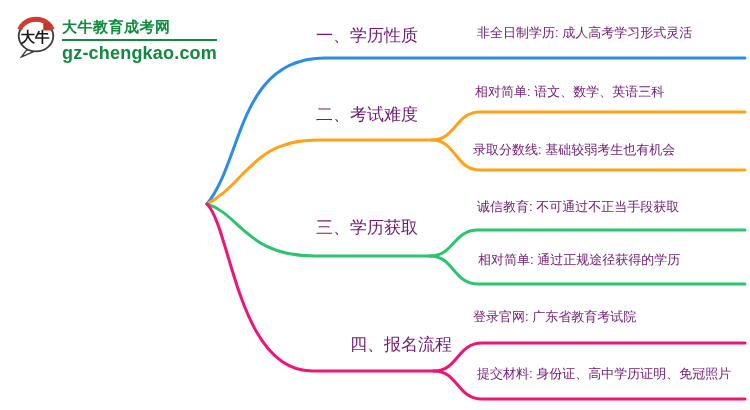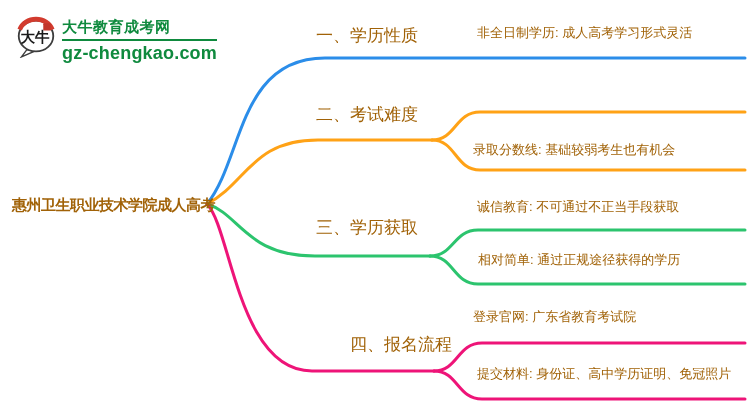--- a/index.html
+++ b/index.html
@@ -2,21 +2,21 @@
 <html><head>
 <meta charset="utf-8">
 <style>
   html,body{margin:0;padding:0;}
   body{
     width:750px;height:410px;background:#ffffff;position:relative;overflow:hidden;
     font-family:"Liberation Sans","DejaVu Sans",sans-serif;
   }
   .canvas{position:absolute;left:0;top:0;width:636px;height:410px;}
   svg.links{position:absolute;left:0;top:0;}
-  .node{position:absolute;color:#a16207;white-space:nowrap;line-height:22px;}
+  .node{position:absolute;color:#701a75;white-space:nowrap;line-height:22px;}
   .root-label{left:12px;top:194px;font-size:15px;font-weight:600;letter-spacing:-0.5px;}
   .branch-label{font-size:17px;}
   .leaf-label{font-size:13px;}
   .b1{left:316px;top:25px;}
   .b2{left:316px;top:104px;}
   .b3{left:316px;top:217px;}
   .b4{left:318px;top:334px;margin-left:32px;}
   .l1a{left:477px;top:22px;}
   .l2a{left:475px;top:81px;}
   .l2b{left:473px;top:139px;}
@@ -65,27 +65,27 @@
       <rect x="30" y="10" width="8" height="8" rx="1" fill="#c2362b"></rect>
       <text x="21" y="31" text-anchor="middle" font-size="16" font-weight="bold" fill="#1a1a1a">大牛</text>
     </svg>
     <div class="logo-text">
       <div class="logo-title">大牛教育成考网</div>
       <div class="logo-divider"></div>
       <div class="logo-domain">gz-chengkao.com</div>
     </div>
   </div>
 
-  <div class="node root-label">惠州卫生职业技术学院成人高考</div>
 
   <div class="node branch-label b1">一、学历性质</div>
   <div class="node branch-label b2">二、考试难度</div>
   <div class="node branch-label b3">三、学历获取</div>
   <div class="node branch-label b4">四、报名流程</div>
 
   <div class="node leaf-label l1a">非全日制学历: 成人高考学习形式灵活</div>
+  <div class="node leaf-label l2a">相对简单: 语文、数学、英语三科</div>
   <div class="node leaf-label l3a">诚信教育: 不可通过不正当手段获取</div>
   <div class="node leaf-label l2b">录取分数线: 基础较弱考生也有机会</div>
   <div class="node leaf-label l3b">相对简单: 通过正规途径获得的学历</div>
   <div class="node leaf-label l4a">登录官网: 广东省教育考试院</div>
   <div class="node leaf-label l4b">提交材料: 身份证、高中学历证明、免冠照片</div>
 
 </div>
 
 </body></html>

